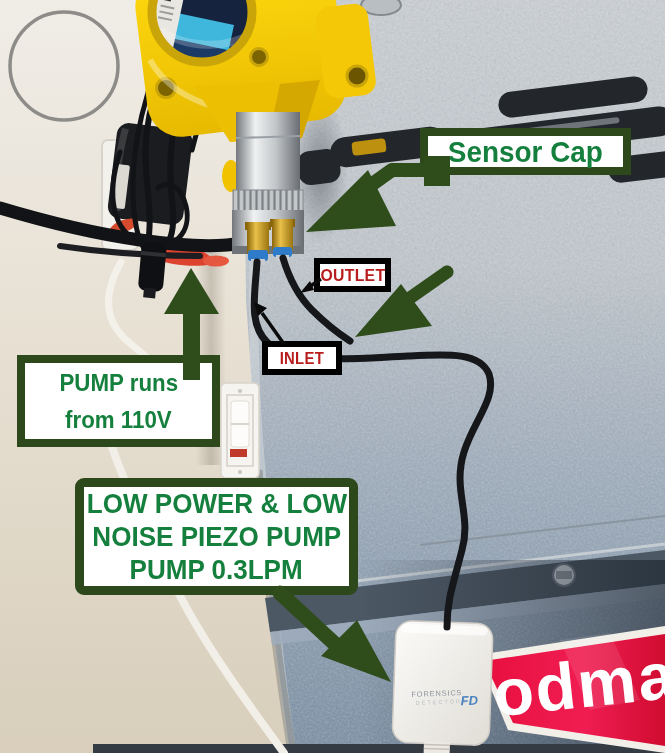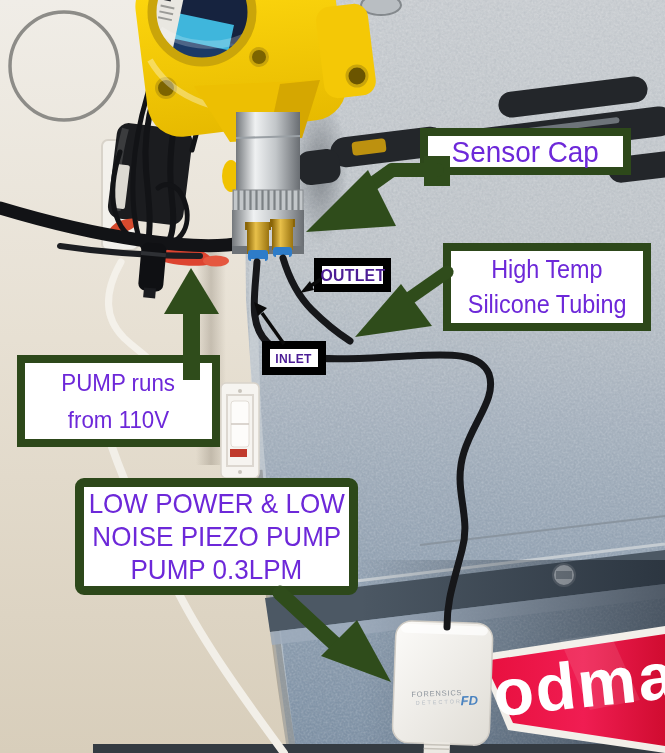--- a/index.html
+++ b/index.html
@@ -10,31 +10,31 @@
   #stage svg text{font-family:"Liberation Sans",sans-serif;}
   .layer{position:absolute;left:0;top:0;}
   #photo-svg{z-index:1;}
   #arrow-svg{z-index:3;pointer-events:none;}
 
   
   .callout{
     position:absolute;z-index:2;background:#fff;box-sizing:border-box;
     display:flex;flex-direction:column;align-items:center;justify-content:center;
   }
-  .callout.green{border:8px solid #2d481a;color:#6d28d9;font-weight:normal;align-items:center;}
-  .callout.black{border:8px solid #000000;color:#4c1d95;font-weight:bold;}
+  .callout.green{border:8px solid #2d481a;color:#15803d;font-weight:bold;align-items:center;}
+  .callout.black{border:6px solid #000000;color:#b91c1c;font-weight:bold;}
   .ln{white-space:nowrap;transform:scaleX(0.93);transform-origin:50% 50%;}
 
   #callout-sensor-cap {left:420px;top:128px;width:211px;height:47px;font-size:30px;line-height:30px;}
   #callout-high-temp  {left:443px;top:243px;width:208px;height:88px;font-size:26px;line-height:35px;}
   #callout-high-temp .ln{transform:scaleX(0.90);}
   #callout-pump-power {left:17px; top:355px;width:203px;height:92px;font-size:24px;line-height:37px;}
   #callout-low-power  {left:75px; top:478px;width:283px;height:117px;border-width:9px;font-size:28px;line-height:33px;border-radius:9px;}
   #callout-outlet     {left:314px;top:258px;width:77px;height:34px;font-size:17px;line-height:17px;letter-spacing:.3px;}
-  #callout-inlet      {left:262px;top:341px;width:64px;height:34px;font-size:13px;line-height:17px;letter-spacing:.3px;}
+  #callout-inlet      {left:262px;top:341px;width:80px;height:34px;font-size:16px;line-height:17px;letter-spacing:.3px;}
 </style>
 </head>
 <body>
 
 <div id="stage">
 
 <svg id="photo-svg" class="layer" width="665" height="753" viewBox="0 0 665 753">
   <defs>
     <linearGradient id="wallGrad" x1="0" y1="0" x2="0" y2="1">
       <stop offset="0" stop-color="#f0ede7"></stop>
@@ -265,24 +265,20 @@
     <path d="M257,262 C255,295 248,325 268,343 C298,366 360,358 408,356 C448,354 480,352 489,374 C497,398 474,420 464,452 C452,490 472,515 462,550 C453,585 447,600 447,627" stroke-width="7"></path>
   </g>
 
   <circle cx="64" cy="66" r="54" fill="none" stroke="#8d8c88" stroke-width="3.5"></circle>
 </svg>
 
 <div class="callout green" id="callout-sensor-cap">
   <div class="ln">Sensor Cap</div>
 </div>
 
-<div class="callout green" id="callout-high-temp">
-  <div class="ln">High Temp</div>
-  <div class="ln">Silicone Tubing</div>
-</div>
 
 <div class="callout green" id="callout-pump-power">
   <div class="ln">PUMP runs</div>
   <div class="ln">from 110V</div>
 </div>
 
 <div class="callout green" id="callout-low-power">
   <div class="ln">LOW POWER &amp; LOW</div>
   <div class="ln">NOISE PIEZO PUMP</div>
   <div class="ln">PUMP 0.3LPM</div>

